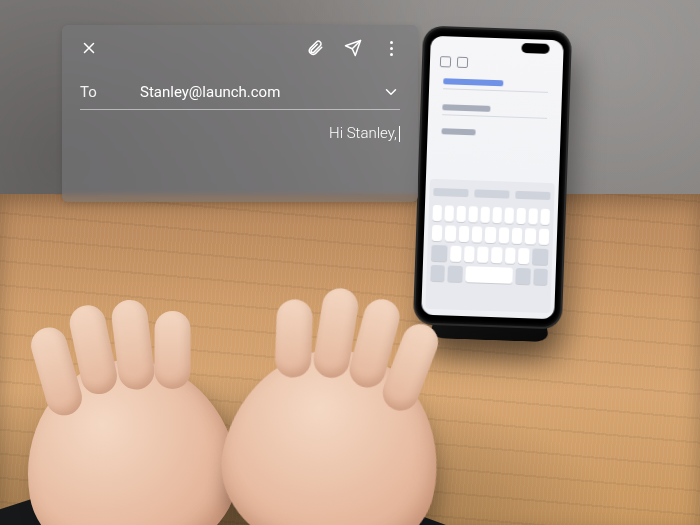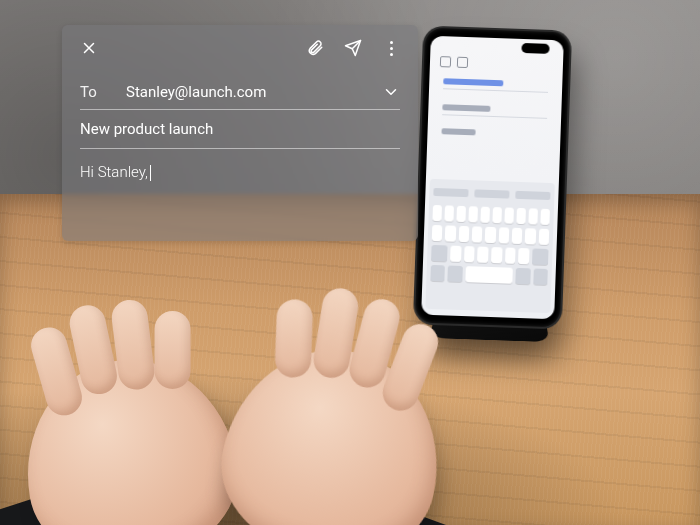--- a/index.html
+++ b/index.html
@@ -165,29 +165,29 @@
     display:flex;align-items:center;justify-content:space-between;
     margin-bottom:18px;
   }
   .compose .actions{display:flex;gap:20px;align-items:center;}
   .ico{width:18px;height:18px;display:inline-flex;align-items:center;justify-content:center;}
   .ico svg{width:18px;height:18px;stroke:#fff;fill:none;stroke-width:2;stroke-linecap:round;stroke-linejoin:round;}
   .dots{display:flex;flex-direction:column;gap:3px;align-items:center;justify-content:center;width:18px;}
   .dots span{width:3px;height:3px;border-radius:50%;background:#fff;}
 
   .field{
-    display:flex;align-items:center;gap:18px;
+    display:flex;align-items:center;gap:32px;
     border-bottom:1px solid rgba(255,255,255,.5);
     padding:8px 0;
   }
   .field .label{opacity:.9;width:28px;}
   .field .value{flex:1;white-space:nowrap;overflow:hidden;}
   .chev{margin-left:auto;}
   .subject{border-bottom:1px solid rgba(255,255,255,.5);padding:10px 0;}
-  .body{padding-top:14px;font-weight:300;}
+  .body{padding-top:14px;font-weight:300;text-align:right;}
   .cursor{display:inline-block;width:1px;height:16px;background:#fff;vertical-align:middle;margin-left:2px;animation:blink 1s step-end infinite;}
   @keyframes blink{50%{opacity:0;}}
 </style>
 </head>
 <body>
 
 <div class="scene">
   <div class="wall"></div>
   <div class="table"></div>
 </div>
@@ -300,20 +300,17 @@
   <div class="field">
     <span class="label">To</span>
     <span class="value">Stanley@launch.com</span>
     <span class="ico chev">
       <svg viewBox="0 0 24 24">
           <path d="M6 9l6 6 6-6"></path>
         </svg>
     </span>
   </div>
 
-  <div class="subject">
-    <span>New product launch</span>
-  </div>
 
   <div class="body">
     <span>Hi Stanley,</span><span class="cursor"></span>
   </div>
 </div>
 
 </body></html>

